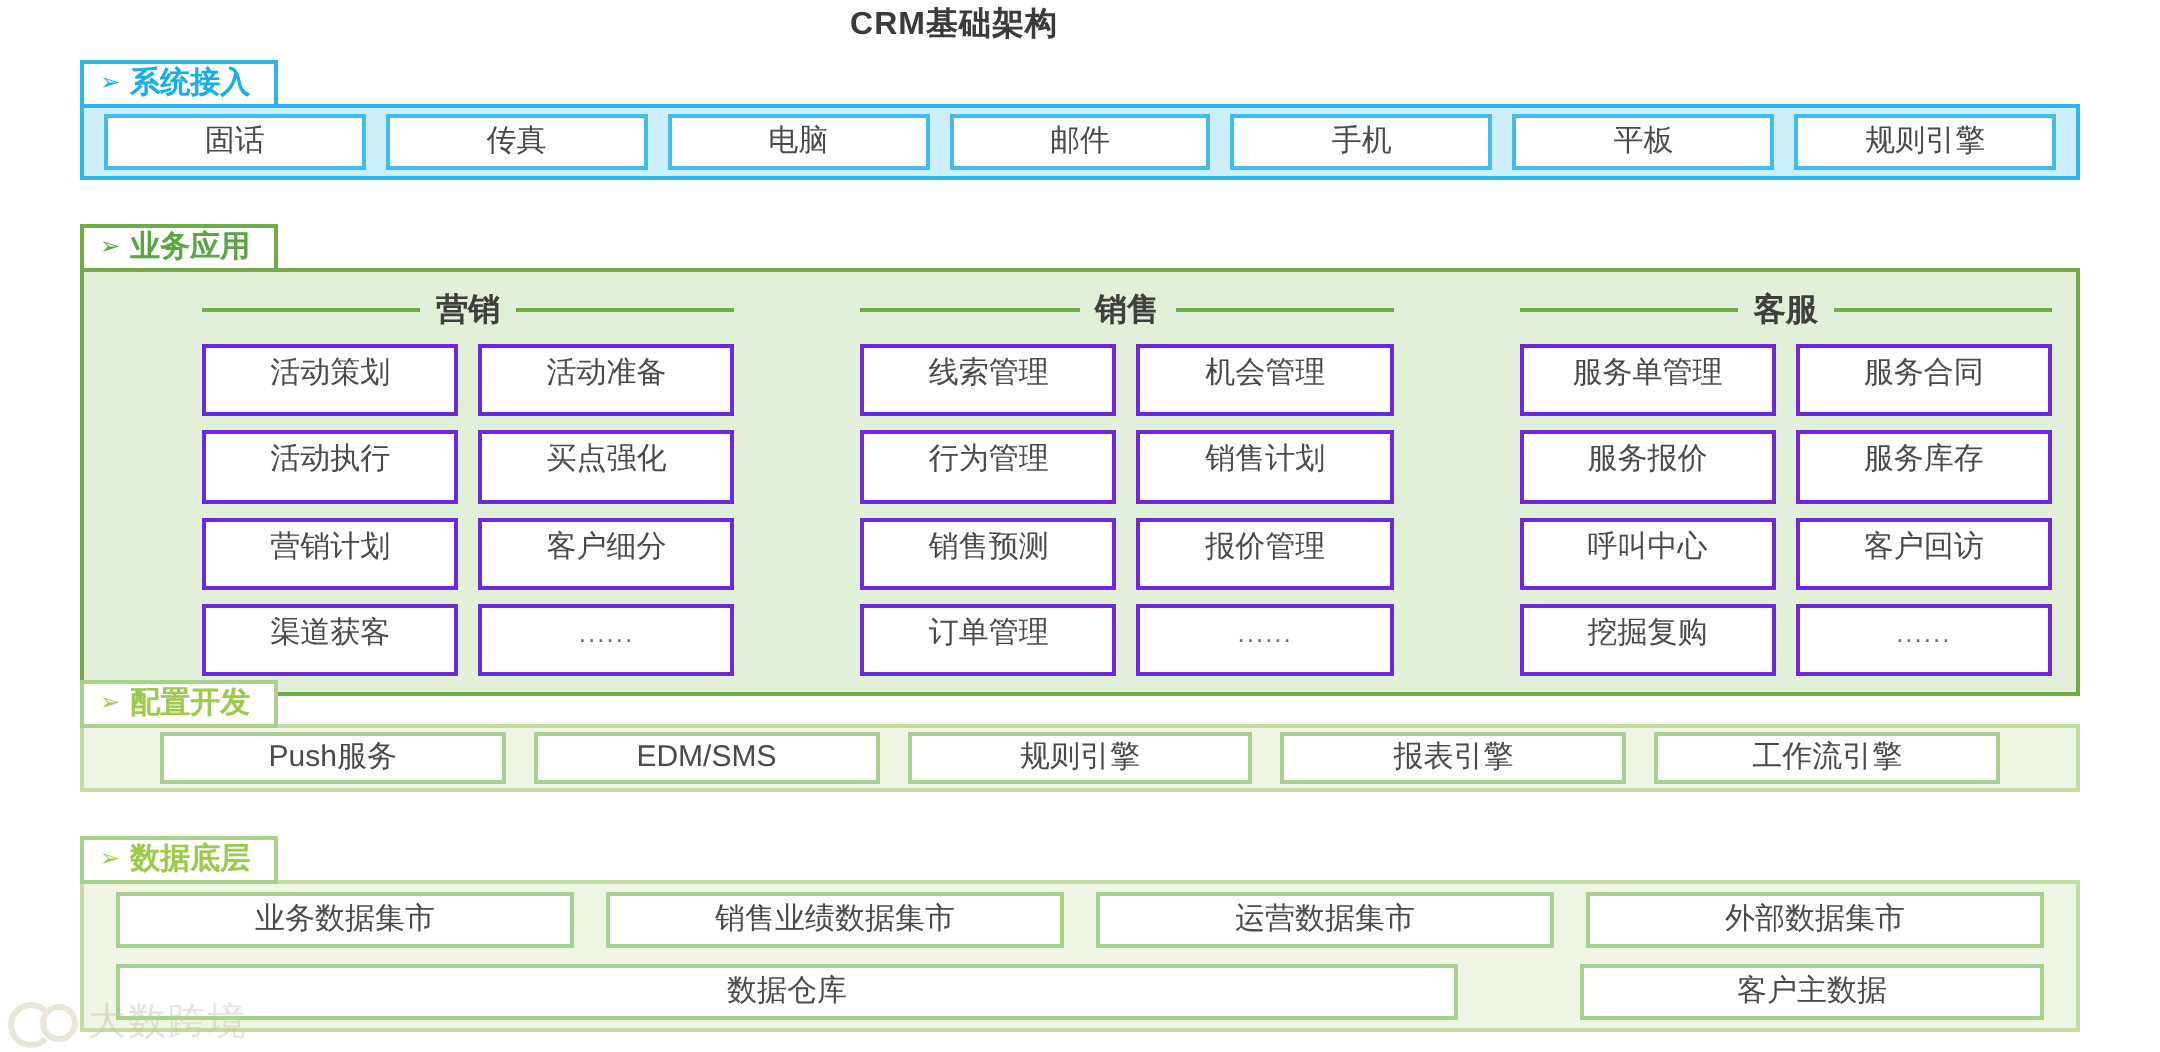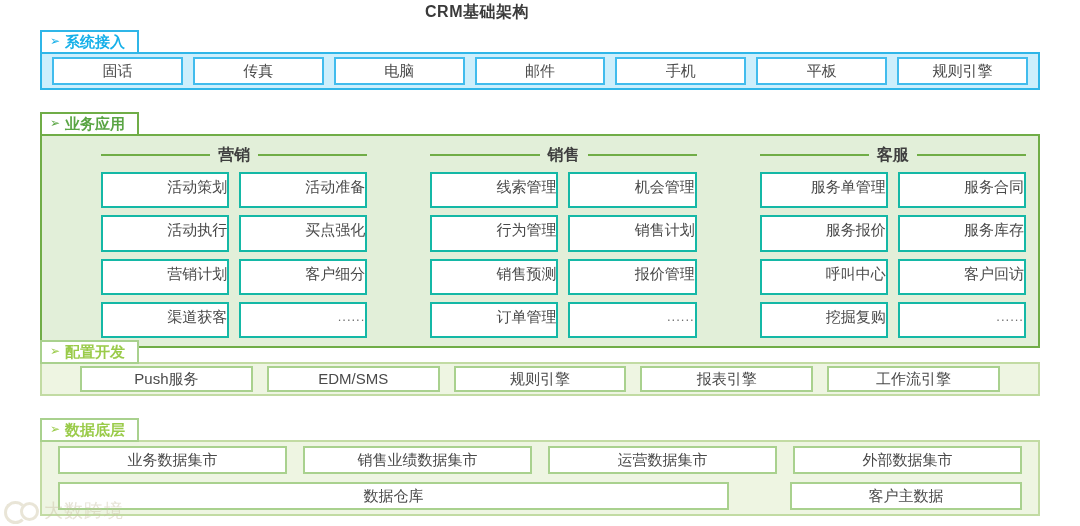--- a/index.html
+++ b/index.html
@@ -41,21 +41,21 @@
   }
 
   
   .t-cyan .sec-tab{border:2px solid #2fb6e8;color:#16b0e9;}
   .t-cyan .sec-body{background:#cdeffc;border:2px solid #2fb6e8;}
   .t-cyan .chip{border:2px solid #41bced;background:#ffffff;color:#4a4a4a;}
 
   
   .t-green .sec-tab{border:2px solid #70ad47;color:#5aa544;}
   .t-green .sec-body{background:#e2efd9;border:2px solid #70ad47;}
-  .t-green .chip{border:2px solid #14b8a6;background:#ffffff;color:#4a4a4a;text-align:right;}
+  .t-green .chip{border:2px solid #6d28d9;background:#ffffff;color:#4a4a4a;}
 
   
   .t-yg .sec-tab{border:2px solid #a9d18e;color:#9acb4a;}
   .t-yg .sec-body{background:#eef5e2;border:2px solid #c2dba3;}
   .t-yg .chip{border:2px solid #a9d18e;background:#ffffff;color:#4a4a4a;}
 
   
   .chip{
     box-sizing:border-box;
     height:28px;line-height:24px;

